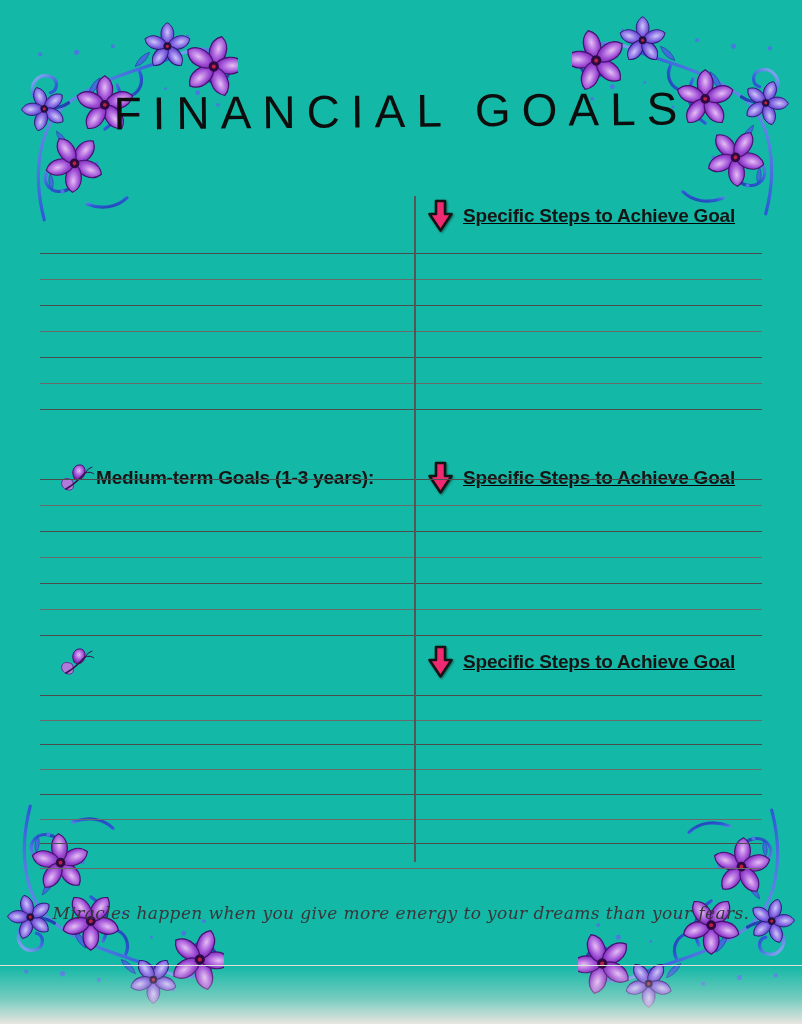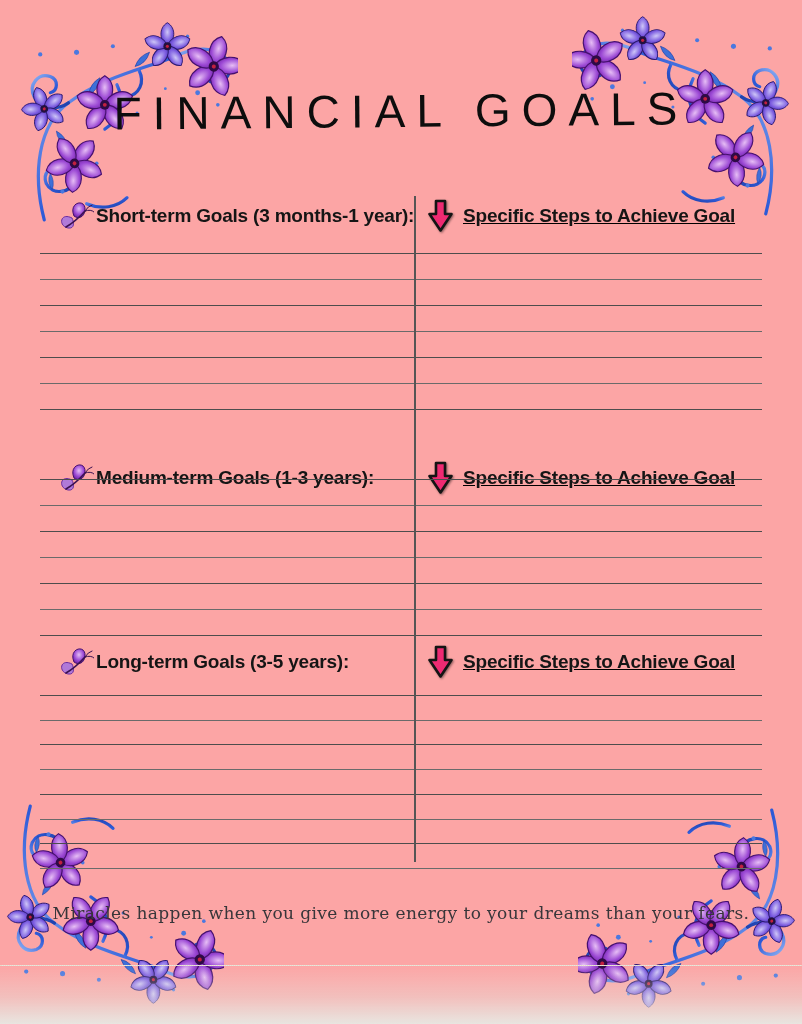--- a/index.html
+++ b/index.html
@@ -5,21 +5,21 @@
   html,body{margin:0;padding:0;}
   body{
     width:802px;height:1024px;
     font-family:"Liberation Sans",sans-serif;
     background:#ffffff;
     position:relative;
     overflow:hidden;
   }
   .page{
     position:absolute;inset:0;
-    background:#fca5a5;
+    background:#14b8a6;
   }
   .page-bottom-shade{
     position:absolute;left:0;right:0;bottom:0;height:58px;
     background:linear-gradient(180deg, rgba(232,228,222,0) 0%, rgba(230,226,220,0.45) 55%, #e8e5e0 100%);
     border-top:1px dotted rgba(226,205,160,0.35);
     pointer-events:none;
   }
   
   .corner{position:absolute;width:222px;height:222px;}
   .corner.tl{left:16px;top:12px;}
@@ -68,20 +68,21 @@
   .lines .rule-line:nth-child(even){border-bottom-color:#6a6a6a;}
   .v-divider{
     position:absolute;left:414px;top:196px;width:1.6px;height:666px;
     background:#555;
   }
   
   .quote{
     position:absolute;top:903px;left:0;width:100%;
     text-align:center;
     font-family:"DejaVu Serif",serif;
+    font-style:italic;
     font-size:17px;
     color:#38363a;
     letter-spacing:0.4px;
   }
 </style>
 </head>
 <body>
 
 <svg width="0" height="0" style="position:absolute" aria-hidden="true">
   <defs>
@@ -176,26 +177,20 @@
     </svg>
   <svg class="corner bl" viewBox="0 0 220 220">
       <use href="#corner-flourish"></use>
     </svg>
   <svg class="corner br" viewBox="0 0 220 220">
       <use href="#corner-flourish"></use>
     </svg>
 
   <div class="title">FINANCIAL GOALS</div>
 
-  <div class="sec-header left h-row1">
-    <svg class="butterfly" viewBox="0 0 36 32">
-        <use href="#butterfly"></use>
-      </svg>
-    <span class="sec-label">Short-term Goals (3 months-1 year):</span>
-  </div>
   <div class="sec-header right h-row1">
     <svg class="down-arrow" viewBox="0 0 25 34">
         <use href="#downArrow"></use>
       </svg>
     <span class="sec-label">Specific Steps to Achieve Goal</span>
   </div>
   <div class="lines l1">
       <div class="rule-line"></div>
       <div class="rule-line"></div>
       <div class="rule-line"></div>
@@ -224,21 +219,20 @@
       <div class="rule-line"></div>
       <div class="rule-line"></div>
       <div class="rule-line"></div>
       <div class="rule-line"></div>
     </div>
 
   <div class="sec-header left h-row3">
     <svg class="butterfly" viewBox="0 0 36 32">
         <use href="#butterfly"></use>
       </svg>
-    <span class="sec-label">Long-term Goals (3-5 years):</span>
   </div>
   <div class="sec-header right h-row3">
     <svg class="down-arrow" viewBox="0 0 25 34">
         <use href="#downArrow"></use>
       </svg>
     <span class="sec-label">Specific Steps to Achieve Goal</span>
   </div>
   <div class="lines l3">
       <div class="rule-line"></div>
       <div class="rule-line"></div>

